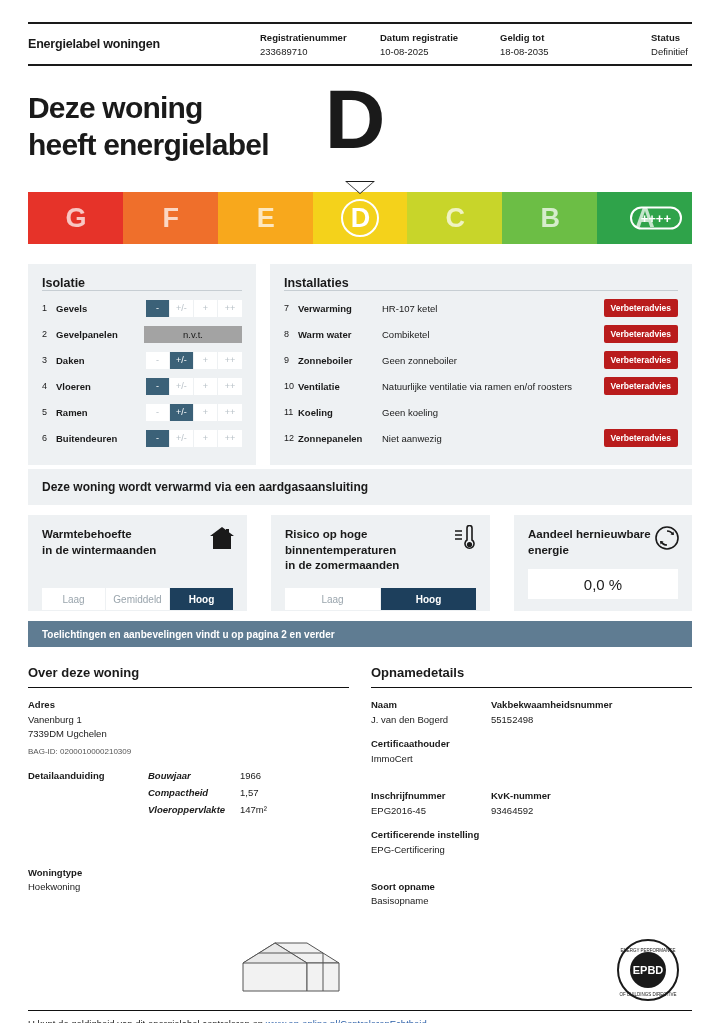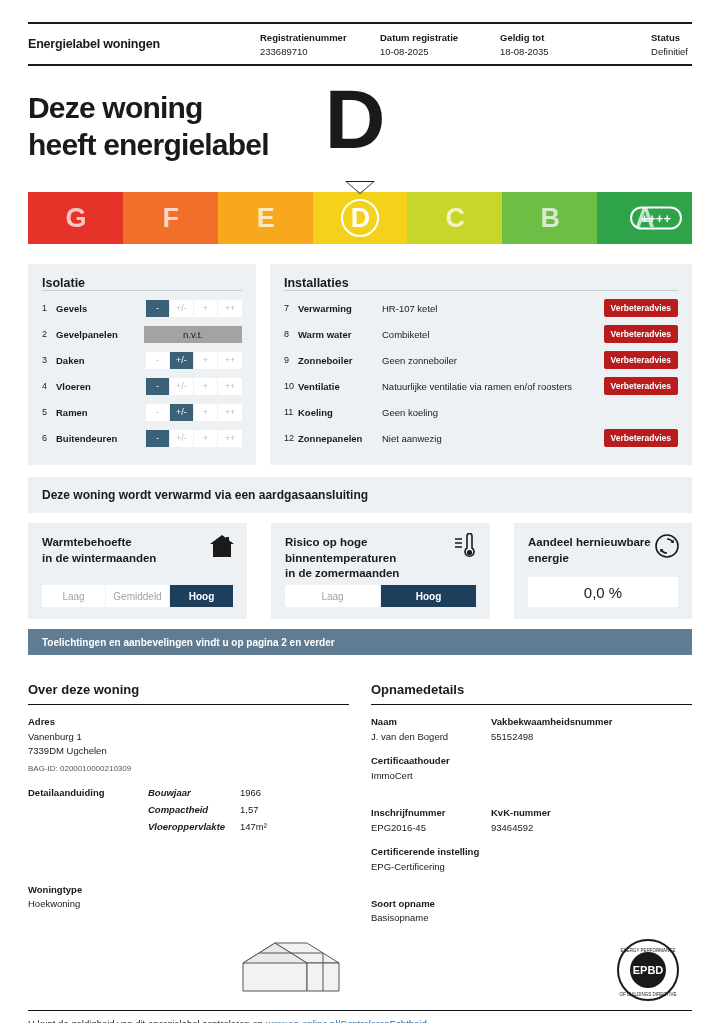--- a/index.html
+++ b/index.html
@@ -90,52 +90,52 @@
   .rating div.on{ background:#3b6178; color:#ffffff; }
   .nvt { margin-left:auto; width:98px; height:17px; background:#a3a3a3; display:flex; align-items:center; justify-content:center; font-size:9.5px;}
   .adv-btn{
     background:#b91c1c; color:#ffffff; font-size:8.5px; font-weight:bold;
     padding:4px 7px; border-radius:2px; margin-left:8px; white-space:nowrap;
   }
   .adv-spacer{ width:96px; }
 
   
   .gasbar{
-    margin-top:12px; background:#eef1f3; height:36px; display:flex; align-items:center;
+    margin-top:4px; background:#eef1f3; height:36px; display:flex; align-items:center;
     padding:13px 14px; font-size:12px; font-weight:bold;
   }
 
   
   .boxes{ display:flex; gap:24px; margin-top:10px; }
   .box{ background:#eef1f3; padding:12px 14px 12px; position:relative; height:96px; }
   .box.b1{ width:228px; }
   .box.b2{ width:228px; }
   .box.b3{ flex:1; }
   .box-h{ font-size:11.5px; font-weight:bold; line-height:1.35; width:150px; }
   .box-icon{ position:absolute; right:12px; top:10px; width:26px; height:26px; }
-  .choices{ position:absolute; left:14px; right:14px; bottom:12px; display:flex; }
+  .choices{ position:absolute; left:14px; right:14px; bottom:1px; display:flex; }
   .choices div{
     flex:1; height:22px; background:#ffffff; color:#9aa5ad; font-size:10px;
     display:flex; align-items:center; justify-content:center; border-right:1px solid #eef1f3;
   }
   .choices div:last-child{ border-right:none; }
   .choices div.on{ background:#1d3f5c; color:#ffffff; font-weight:bold; }
   .pctbox{
     position:absolute; left:14px; right:14px; bottom:12px; height:30px; background:#ffffff;
     display:flex; align-items:center; justify-content:center; font-size:15px;
   }
 
   
   .toelicht{
     margin-top:10px; background:#5f7c92; color:#ffffff; height:26px;
     display:flex; align-items:center; padding:0 14px; font-size:10px; font-weight:bold;
   }
 
   
-  .bottom{ display:flex; gap:22px; margin-top:27px; }
+  .bottom{ display:flex; gap:22px; margin-top:18px; }
   .col{ flex:1; }
   .col-h{ font-size:13px; font-weight:bold; padding-bottom:7px; border-bottom:1px solid #111; }
   .blk{ margin-top:10px; font-size:9.5px; line-height:1.55; }
   .blk b{ font-size:9.5px; }
   .sub{ color:#555; font-size:8px; margin-top:4px; }
   .detail-row{ display:flex; }
   .detail-left{ width:120px; font-weight:bold; font-size:9.5px; }
   .detail-tbl{ font-size:9.5px; }
   .detail-tbl .dr{ display:flex; height:17px; }
   .detail-tbl .dk{ width:92px; font-weight:bold;font-style:italic; }

